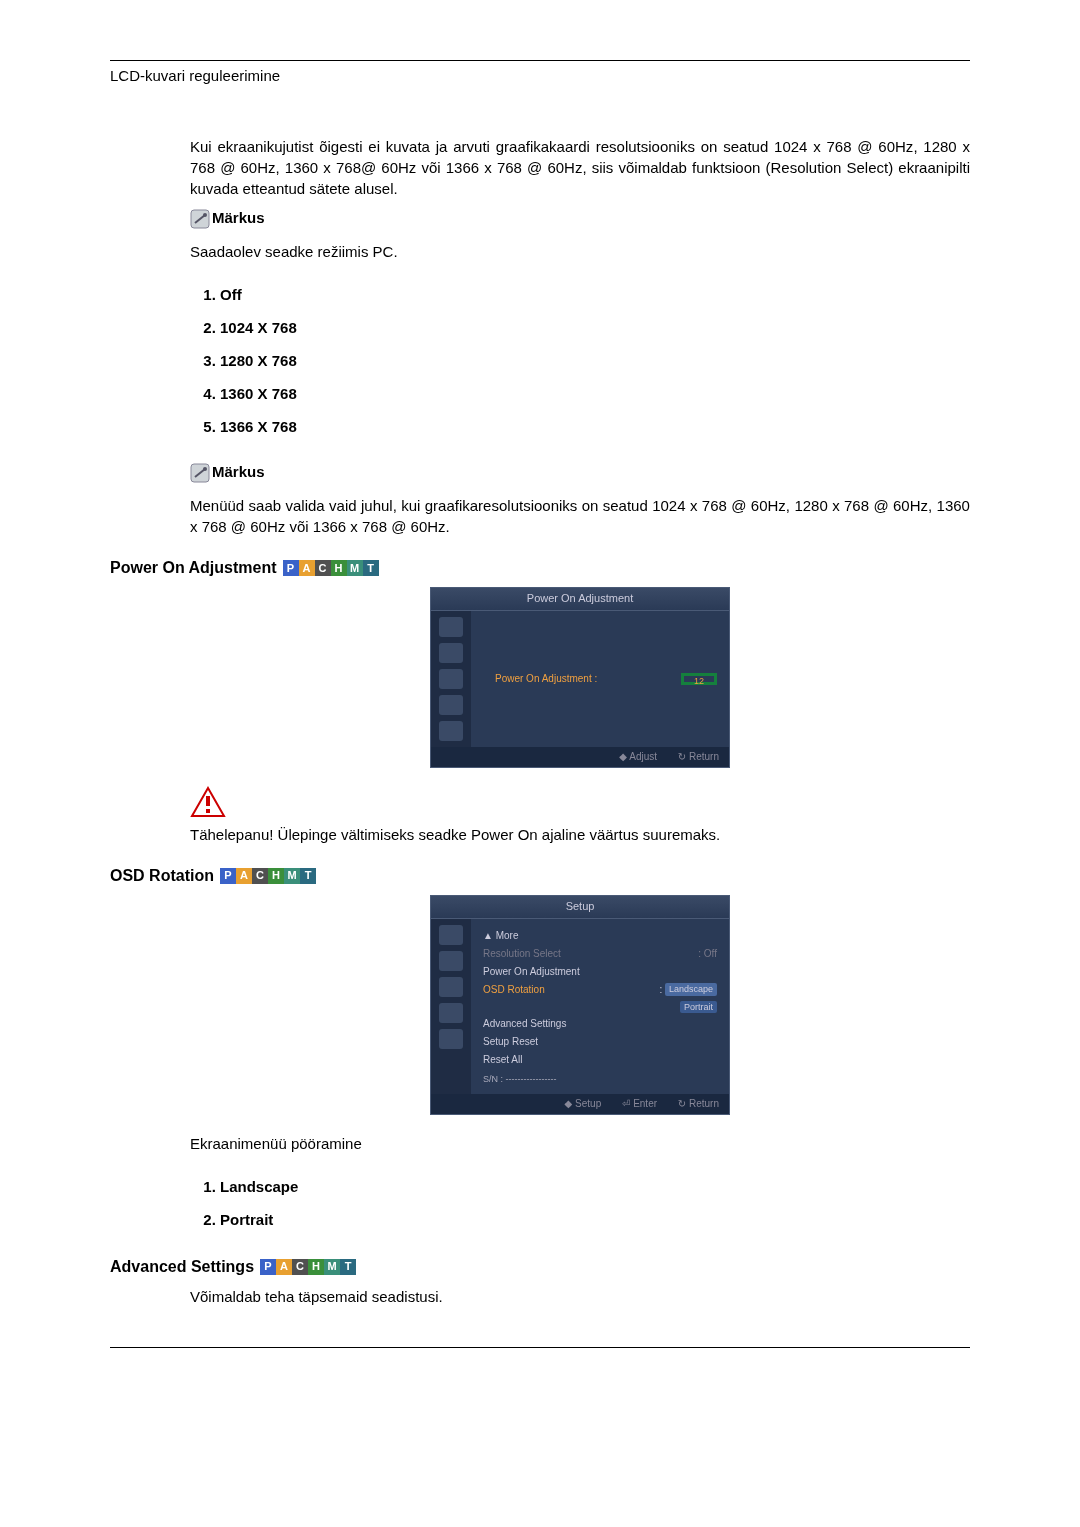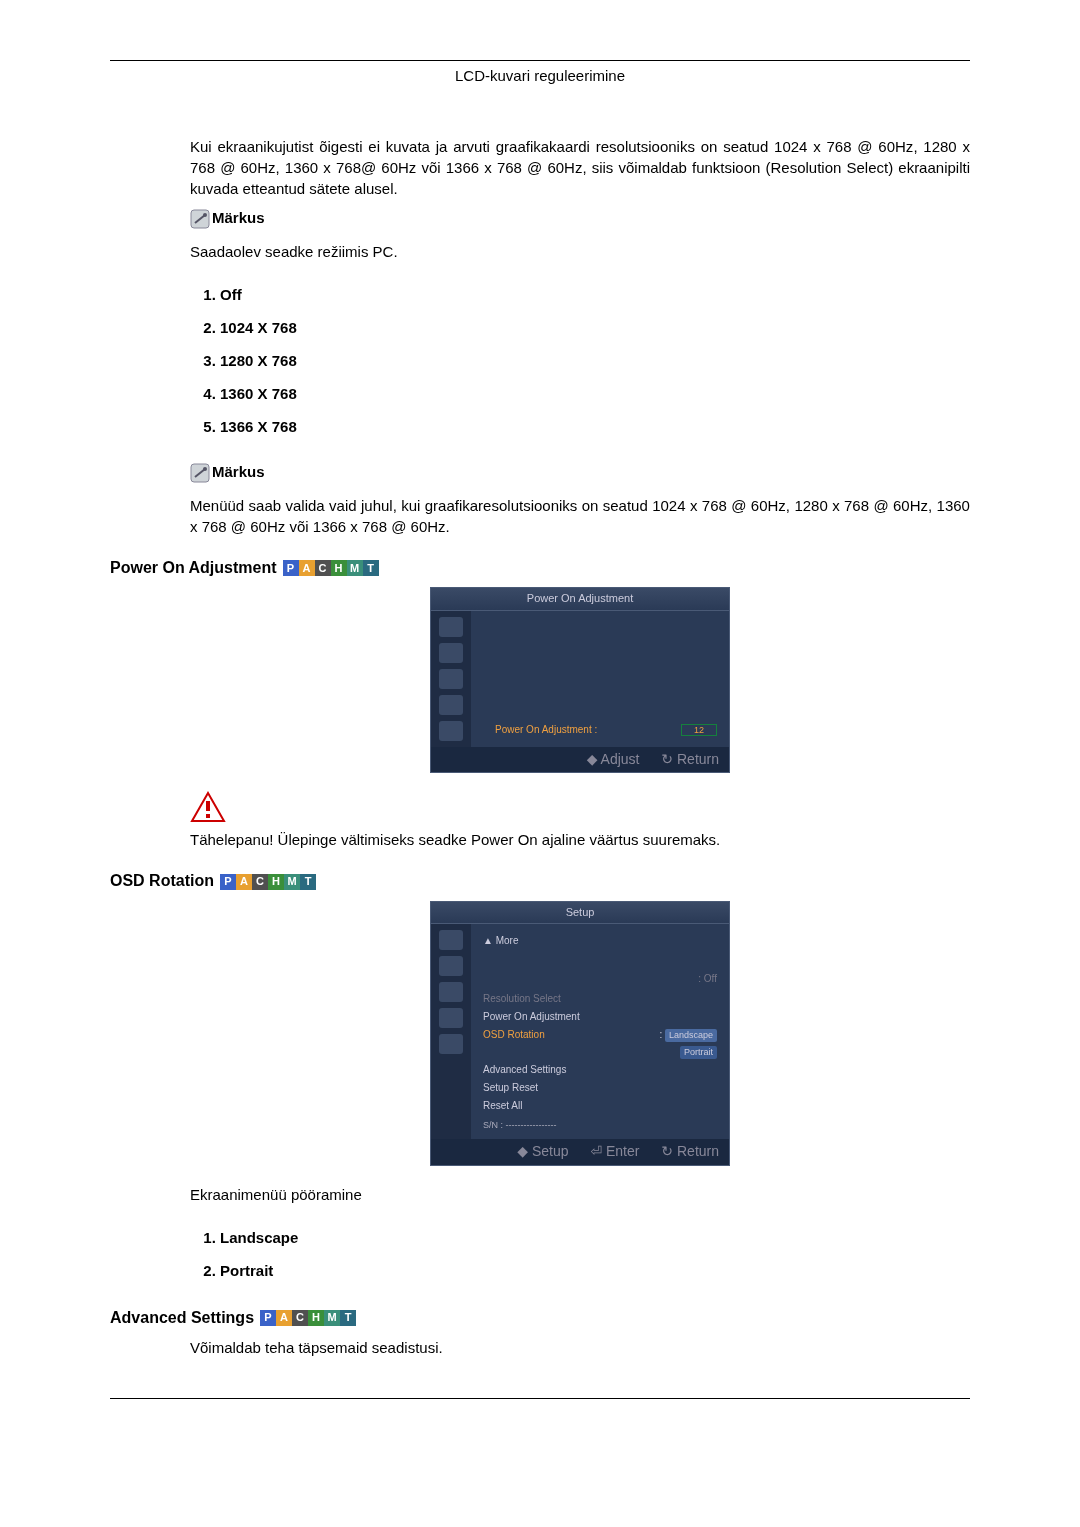--- a/index.html
+++ b/index.html
@@ -11,21 +11,21 @@
     line-height: 1.4;
   }
   .page {
     width: 1080px;
     margin: 0 auto;
     padding: 60px 110px;
   }
   .header-line {
     border-top: 1px solid #000;
     padding-top: 4px;
-    text-align: center;
+    text-align: left;
     font-size: 15px;
     margin-bottom: 50px;
   }
   .content {
     padding-left: 80px;
   }
   .para {
     margin-bottom: 8px;
     text-align: justify;
   }
@@ -124,30 +124,30 @@
     align-items: center;
     padding: 2px 0;
     font-size: 10px;
   }
   .osd-label { flex: 1; }
   .osd-sel { color: #f0a040; }
   .osd-box {
     display: inline-block;
     width: 36px;
     height: 12px;
-    border: 1px solid #15803d;
+    border: 3px solid #15803d;
     color: #f0a040;
     text-align: center;
     font-size: 9px;
     line-height: 11px;
   }
   .osd-footer {
     background: #1a2840;
     padding: 3px 10px;
-    font-size: 14px;
+    font-size: 10px;
     text-align: right;
     color: #889;
   }
   .osd-footer span { margin-left: 18px; }
   .separator-line {
     font-size: 9px;
     color: #aab;
     margin-top: 4px;
   }
   .highlight {
@@ -225,21 +225,21 @@
     <div class="osd-window">
       <div class="osd-title">Power On Adjustment</div>
       <div class="osd-body">
         <div class="osd-side">
           <div class="osd-side-icon"></div>
           <div class="osd-side-icon"></div>
           <div class="osd-side-icon"></div>
           <div class="osd-side-icon"></div>
           <div class="osd-side-icon"></div>
         </div>
-        <div class="osd-main" style="justify-content:flex-end;padding-left:24px;">
+        <div class="osd-main" style="justify-content:center;padding-left:24px;">
           <div class="osd-row">
             <span class="osd-label osd-sel">Power On Adjustment :</span>
             <span class="osd-box">12</span>
           </div>
         </div>
       </div>
       <div class="osd-footer">
         <span>◆ Adjust</span>
         <span>↻ Return</span>
       </div>
@@ -272,21 +272,21 @@
         <div class="osd-side">
           <div class="osd-side-icon"></div>
           <div class="osd-side-icon"></div>
           <div class="osd-side-icon"></div>
           <div class="osd-side-icon"></div>
           <div class="osd-side-icon"></div>
         </div>
         <div class="osd-main">
           <div class="osd-row">▲ More</div>
           <div class="osd-row">
-            <span class="osd-label" style="color:#778;margin-top:40px;">Resolution Select</span>
+            <span class="osd-label" style="color:#778;">Resolution Select</span>
             <span style="color:#778;">: Off</span>
           </div>
           <div class="osd-row">Power On Adjustment</div>
           <div class="osd-row">
             <span class="osd-label osd-sel">OSD Rotation</span>
             <span>:&nbsp;</span>
             <span class="highlight">Landscape</span>
           </div>
           <div class="osd-row">
             <span class="osd-label"></span>

